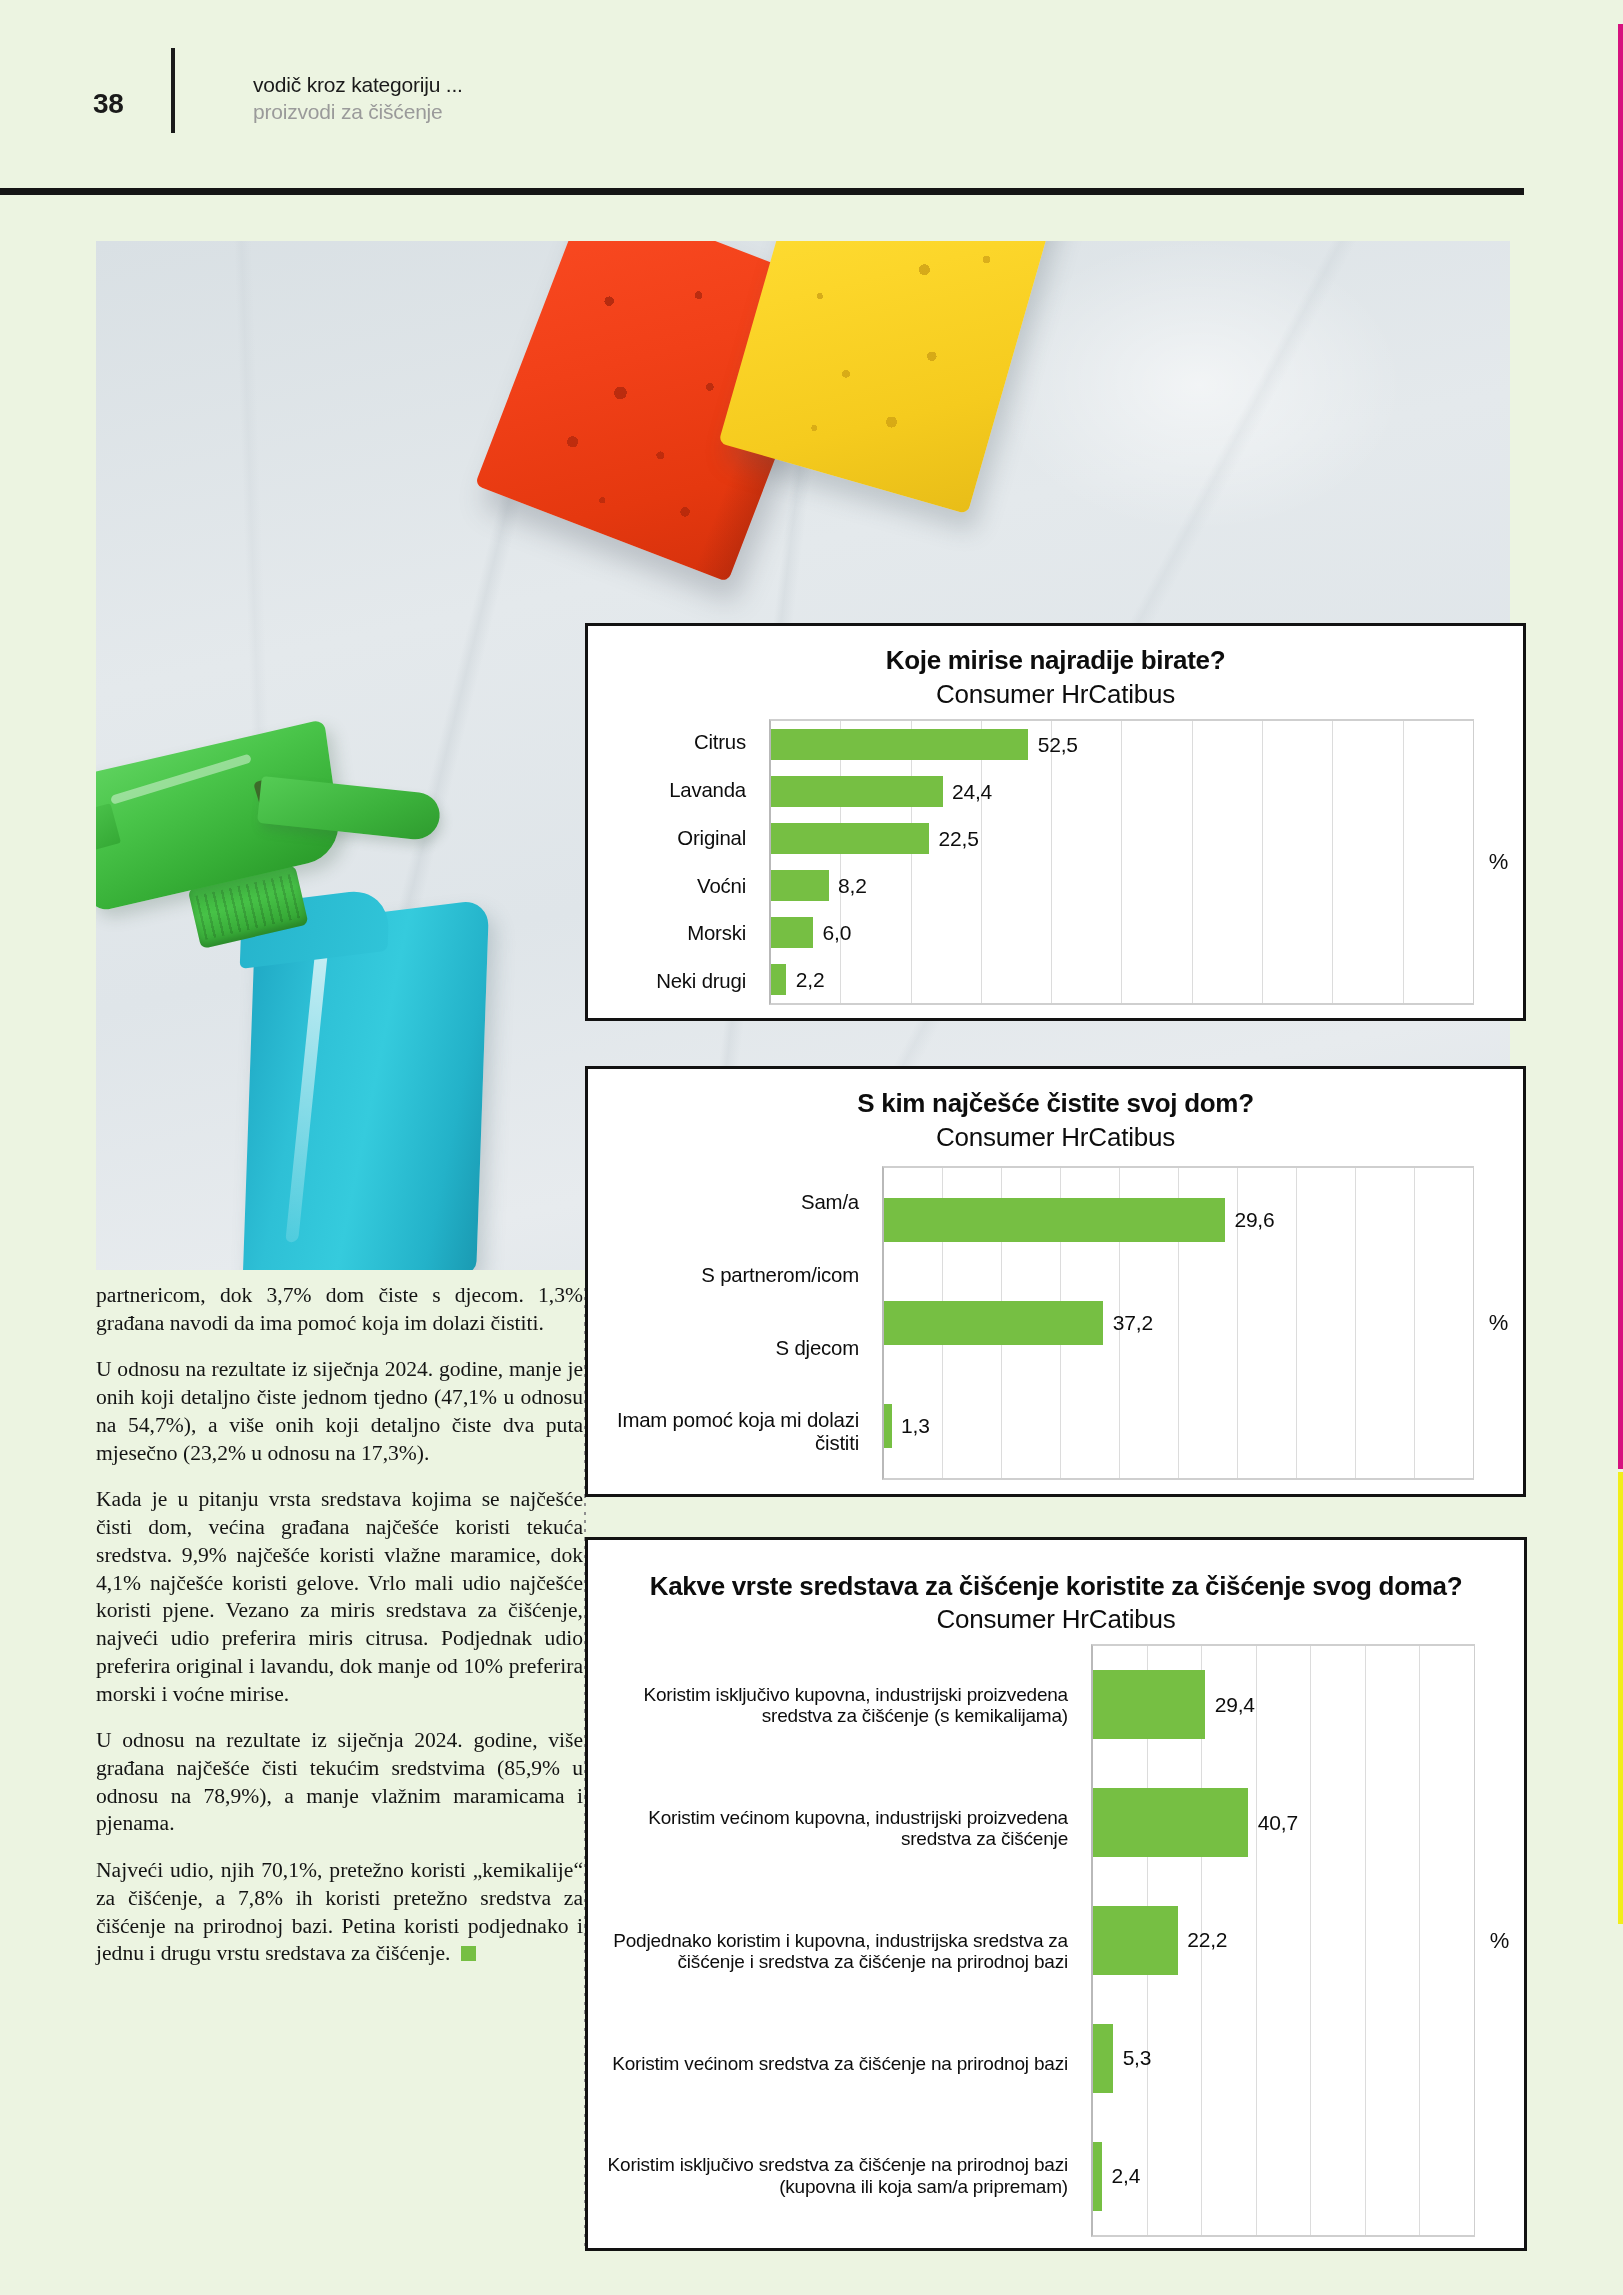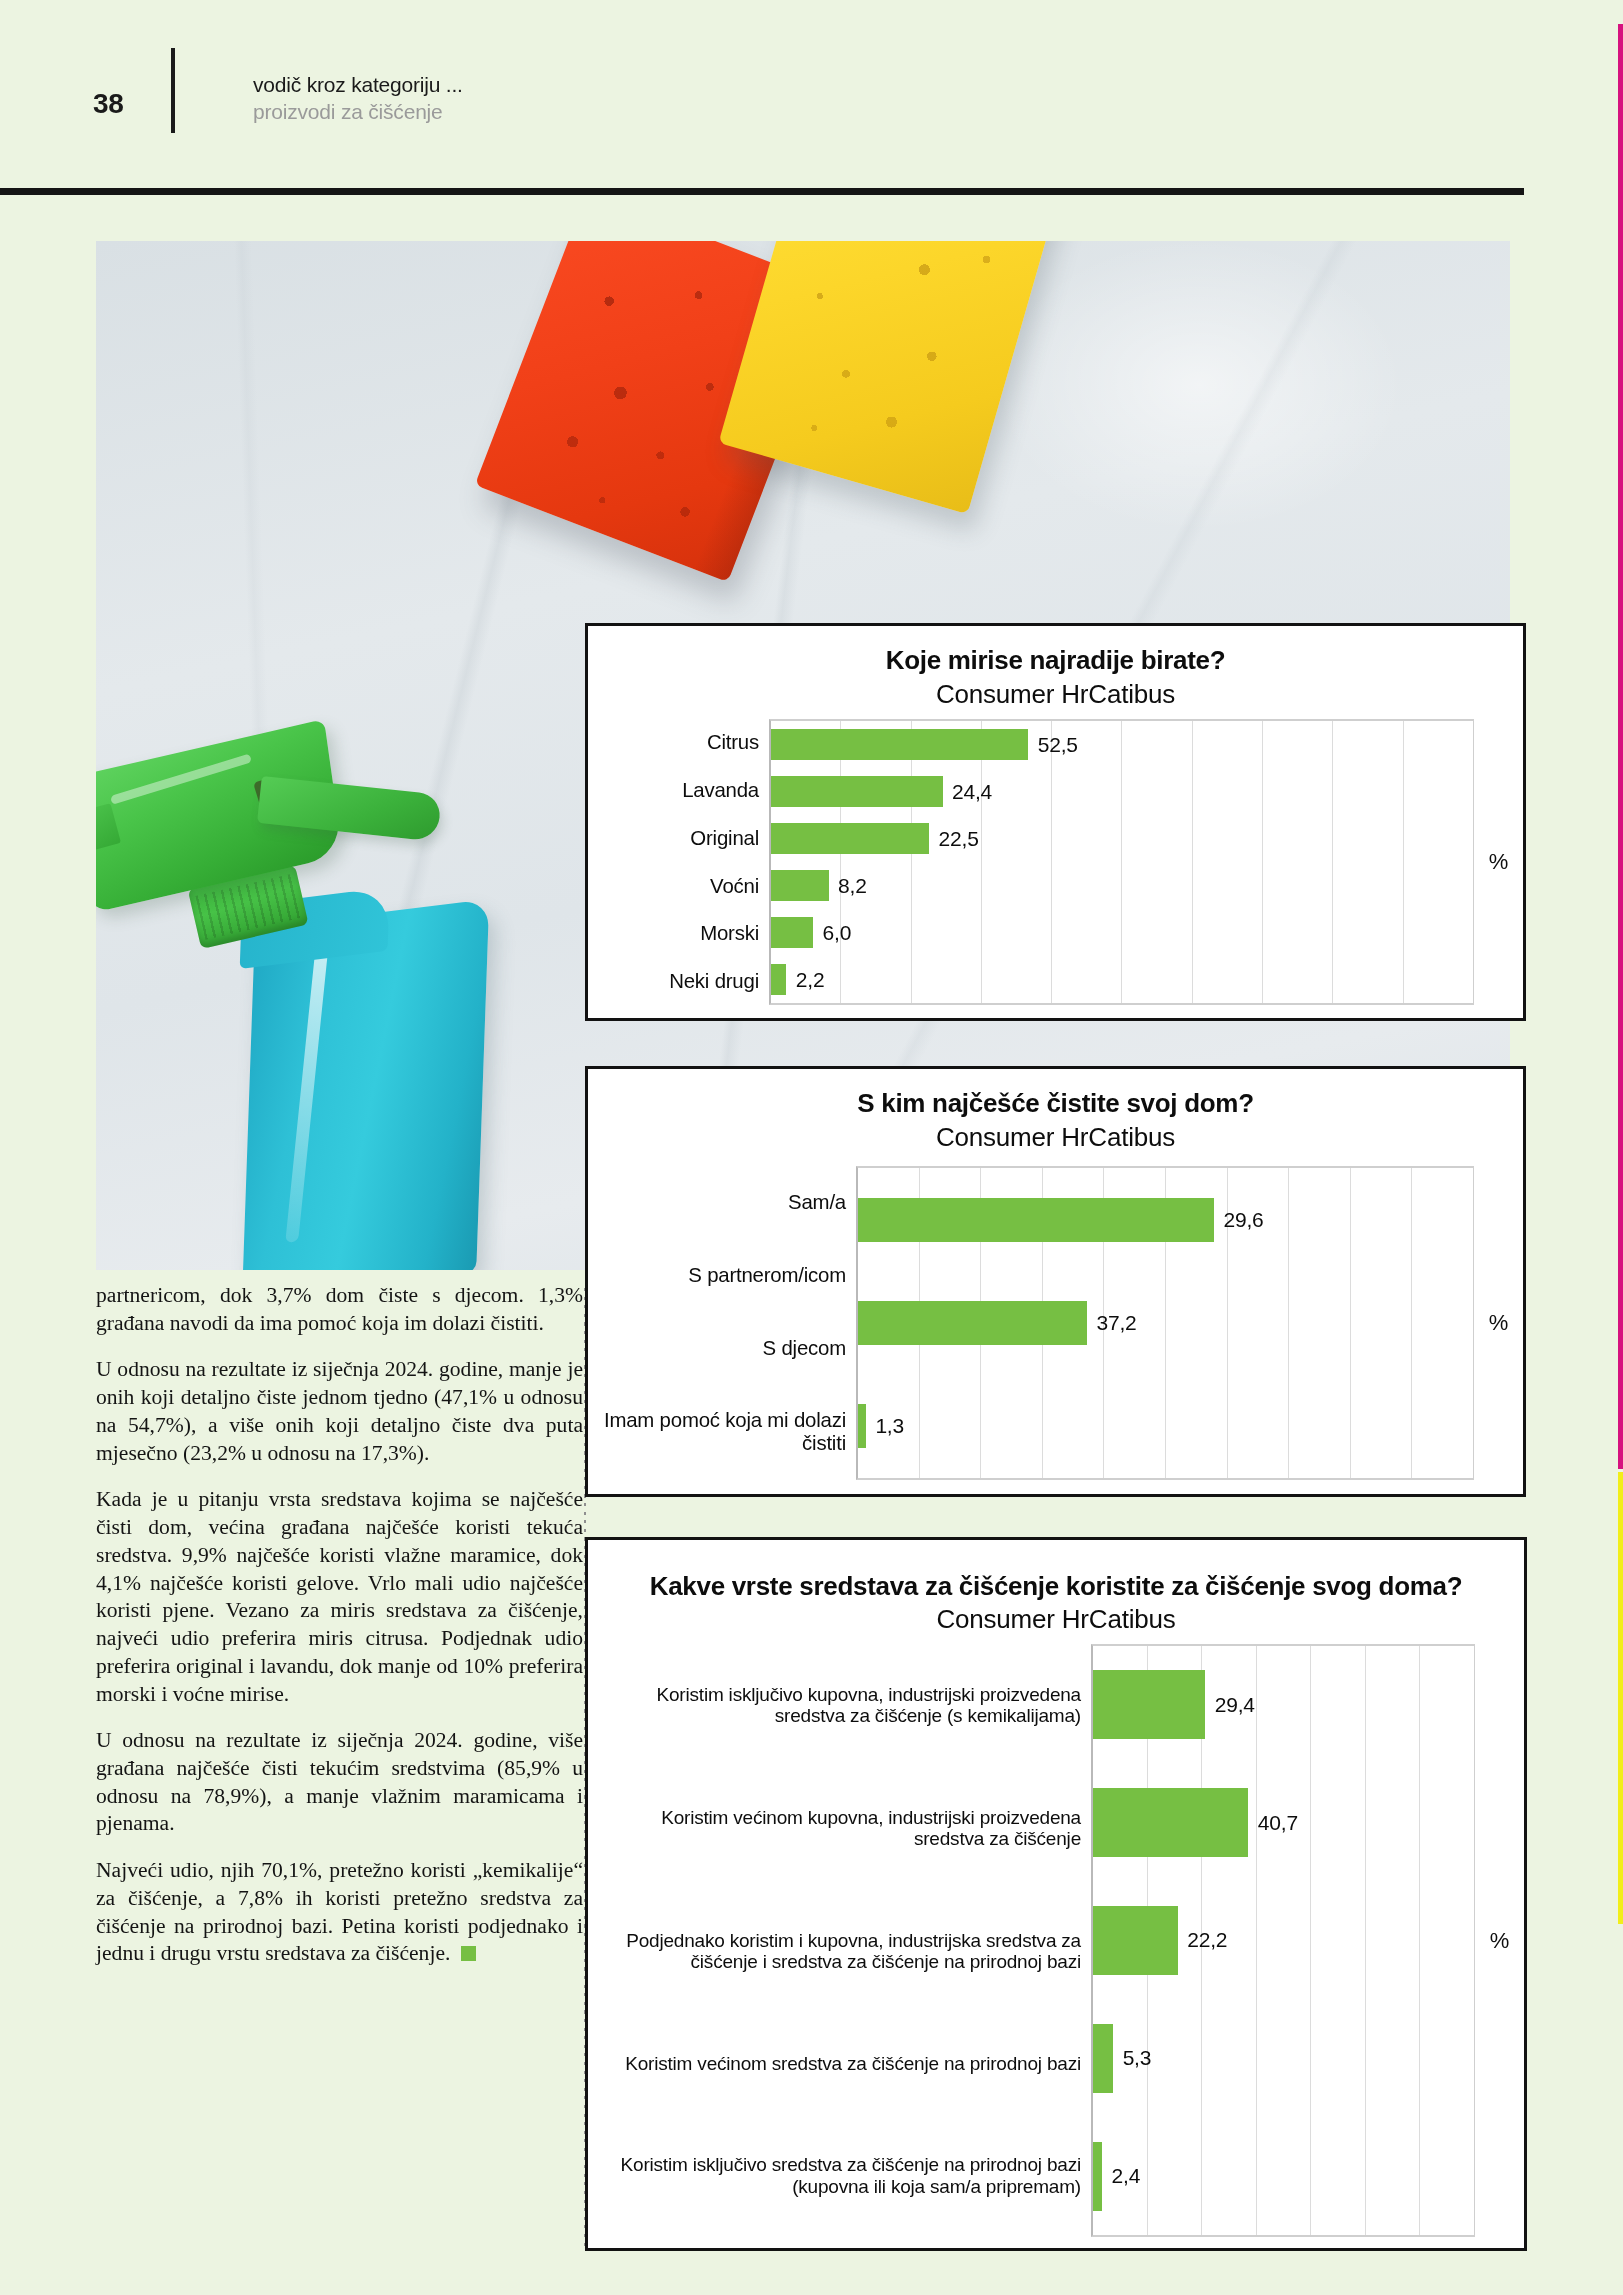--- a/index.html
+++ b/index.html
@@ -316,24 +316,24 @@
   }
   #chart-box-1 .plot-wrap { left: 0; top: 93px; right: 0; bottom: 12.6px; }
   #chart-box-2 .plot-wrap { left: 0; top: 97px; right: 0; bottom: 14px; }
   #chart-box-3 .plot-wrap { left: 0; top: 104px; right: 0; bottom: 11px; }
 
   .cat-labels {
     display: flex;
     flex-direction: column;
     justify-content: space-around;
     flex: 0 0 auto;
-    padding-right: 10px;
+    padding-right: 23px;
   }
   #chart-box-1 .cat-labels { width: 181px; }
-  #chart-box-2 .cat-labels { width: 268px; }
+  #chart-box-2 .cat-labels { width: 294px; }
   #chart-box-3 .cat-labels { width: 503px; }
 
   .cat-label {
     font-family: "Liberation Sans", sans-serif;
     text-align: right;
     color: #0d0d0d;
     line-height: 1.12;
     letter-spacing: -0.2px;
   }
   #chart-box-1 .cat-label { font-size: 20.4px; }

